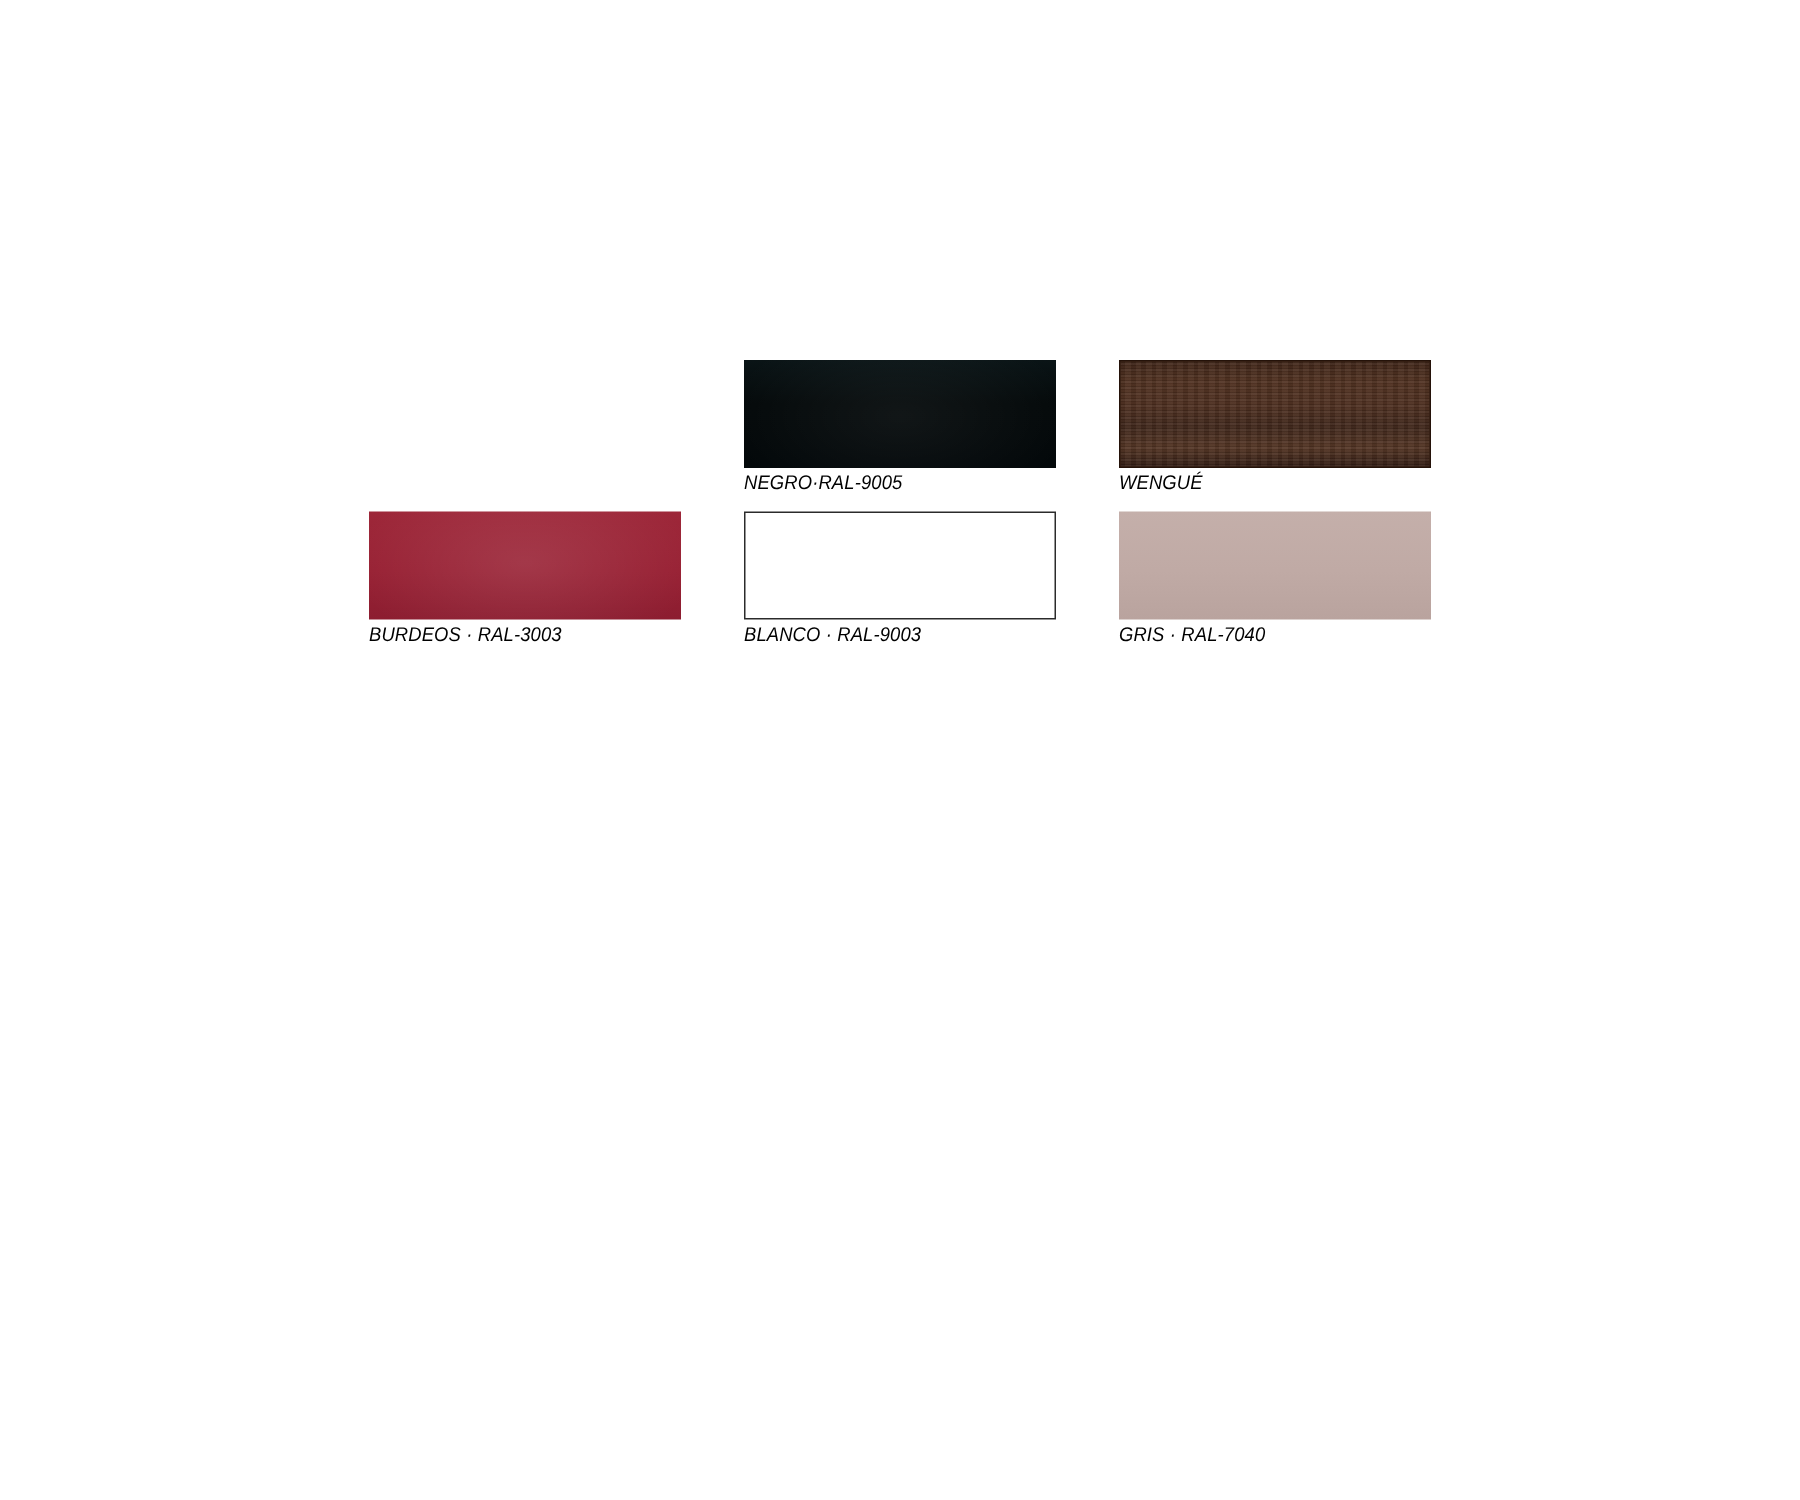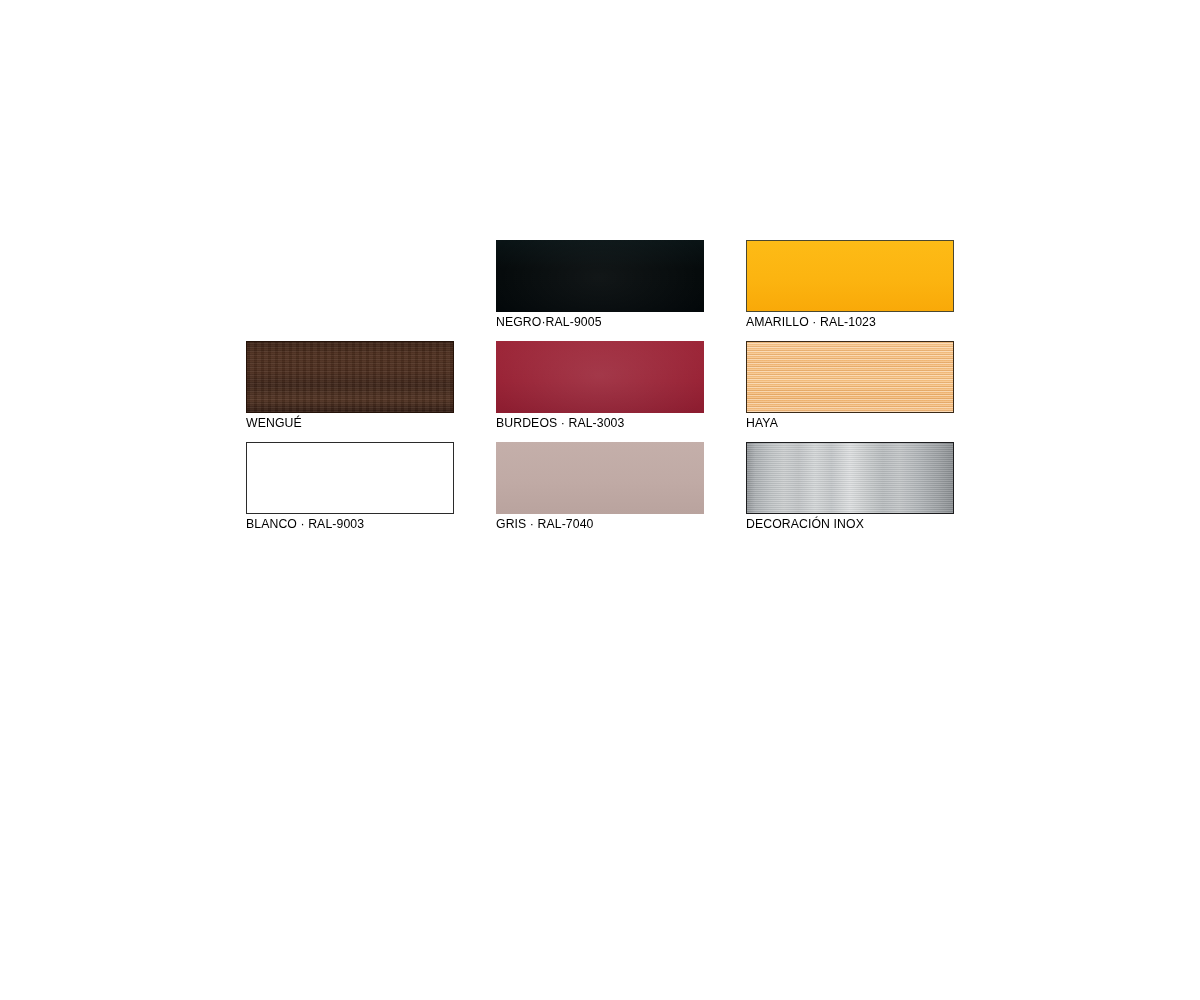--- a/index.html
+++ b/index.html
@@ -24,20 +24,21 @@
     grid-template-columns: 208px 208px 208px;
     grid-template-rows: 101px 101px 101px 101px;
     column-gap: 42px;
     row-gap: 0px;
   }
 
   .swatch-cell {
     width: 208px;
     height: 101px;
     position: relative;
+    font-style: italic;
   }
   .swatch-cell.empty { visibility: hidden; }
 
   .swatch-chip {
     width: 208px;
     height: 72px;
     box-sizing: border-box;
     position: relative;
     overflow: hidden;
   }
@@ -165,53 +166,41 @@
     <div class="swatch-chip"></div>
 
   </div>
 
   <div class="swatch-cell">
     <div class="swatch-chip fin-negro"></div>
     <div class="swatch-label">NEGRO·RAL-9005</div>
   </div>
 
 
-  <div class="swatch-cell">
-    <div class="swatch-chip fin-amarillo"></div>
-    <div class="swatch-label">AMARILLO · RAL-1023</div>
-  </div>
 
 
   <div class="swatch-cell">
     <div class="swatch-chip fin-wengue"></div>
     <div class="swatch-label">WENGUÉ</div>
   </div>
 
 
   <div class="swatch-cell">
     <div class="swatch-chip fin-burdeos"></div>
     <div class="swatch-label">BURDEOS · RAL-3003</div>
   </div>
 
 
 
 
-  <div class="swatch-cell">
-    <div class="swatch-chip fin-haya"></div>
-    <div class="swatch-label">HAYA</div>
-  </div>
 
   <div class="swatch-cell">
     <div class="swatch-chip fin-blanco"></div>
     <div class="swatch-label">BLANCO · RAL-9003</div>
   </div>
 
   <div class="swatch-cell">
     <div class="swatch-chip fin-gris"></div>
     <div class="swatch-label">GRIS · RAL-7040</div>
   </div>
 
-  <div class="swatch-cell">
-    <div class="swatch-chip fin-inox"></div>
-    <div class="swatch-label">DECORACIÓN INOX</div>
-  </div>
 
 </div>
 
 </body></html>

